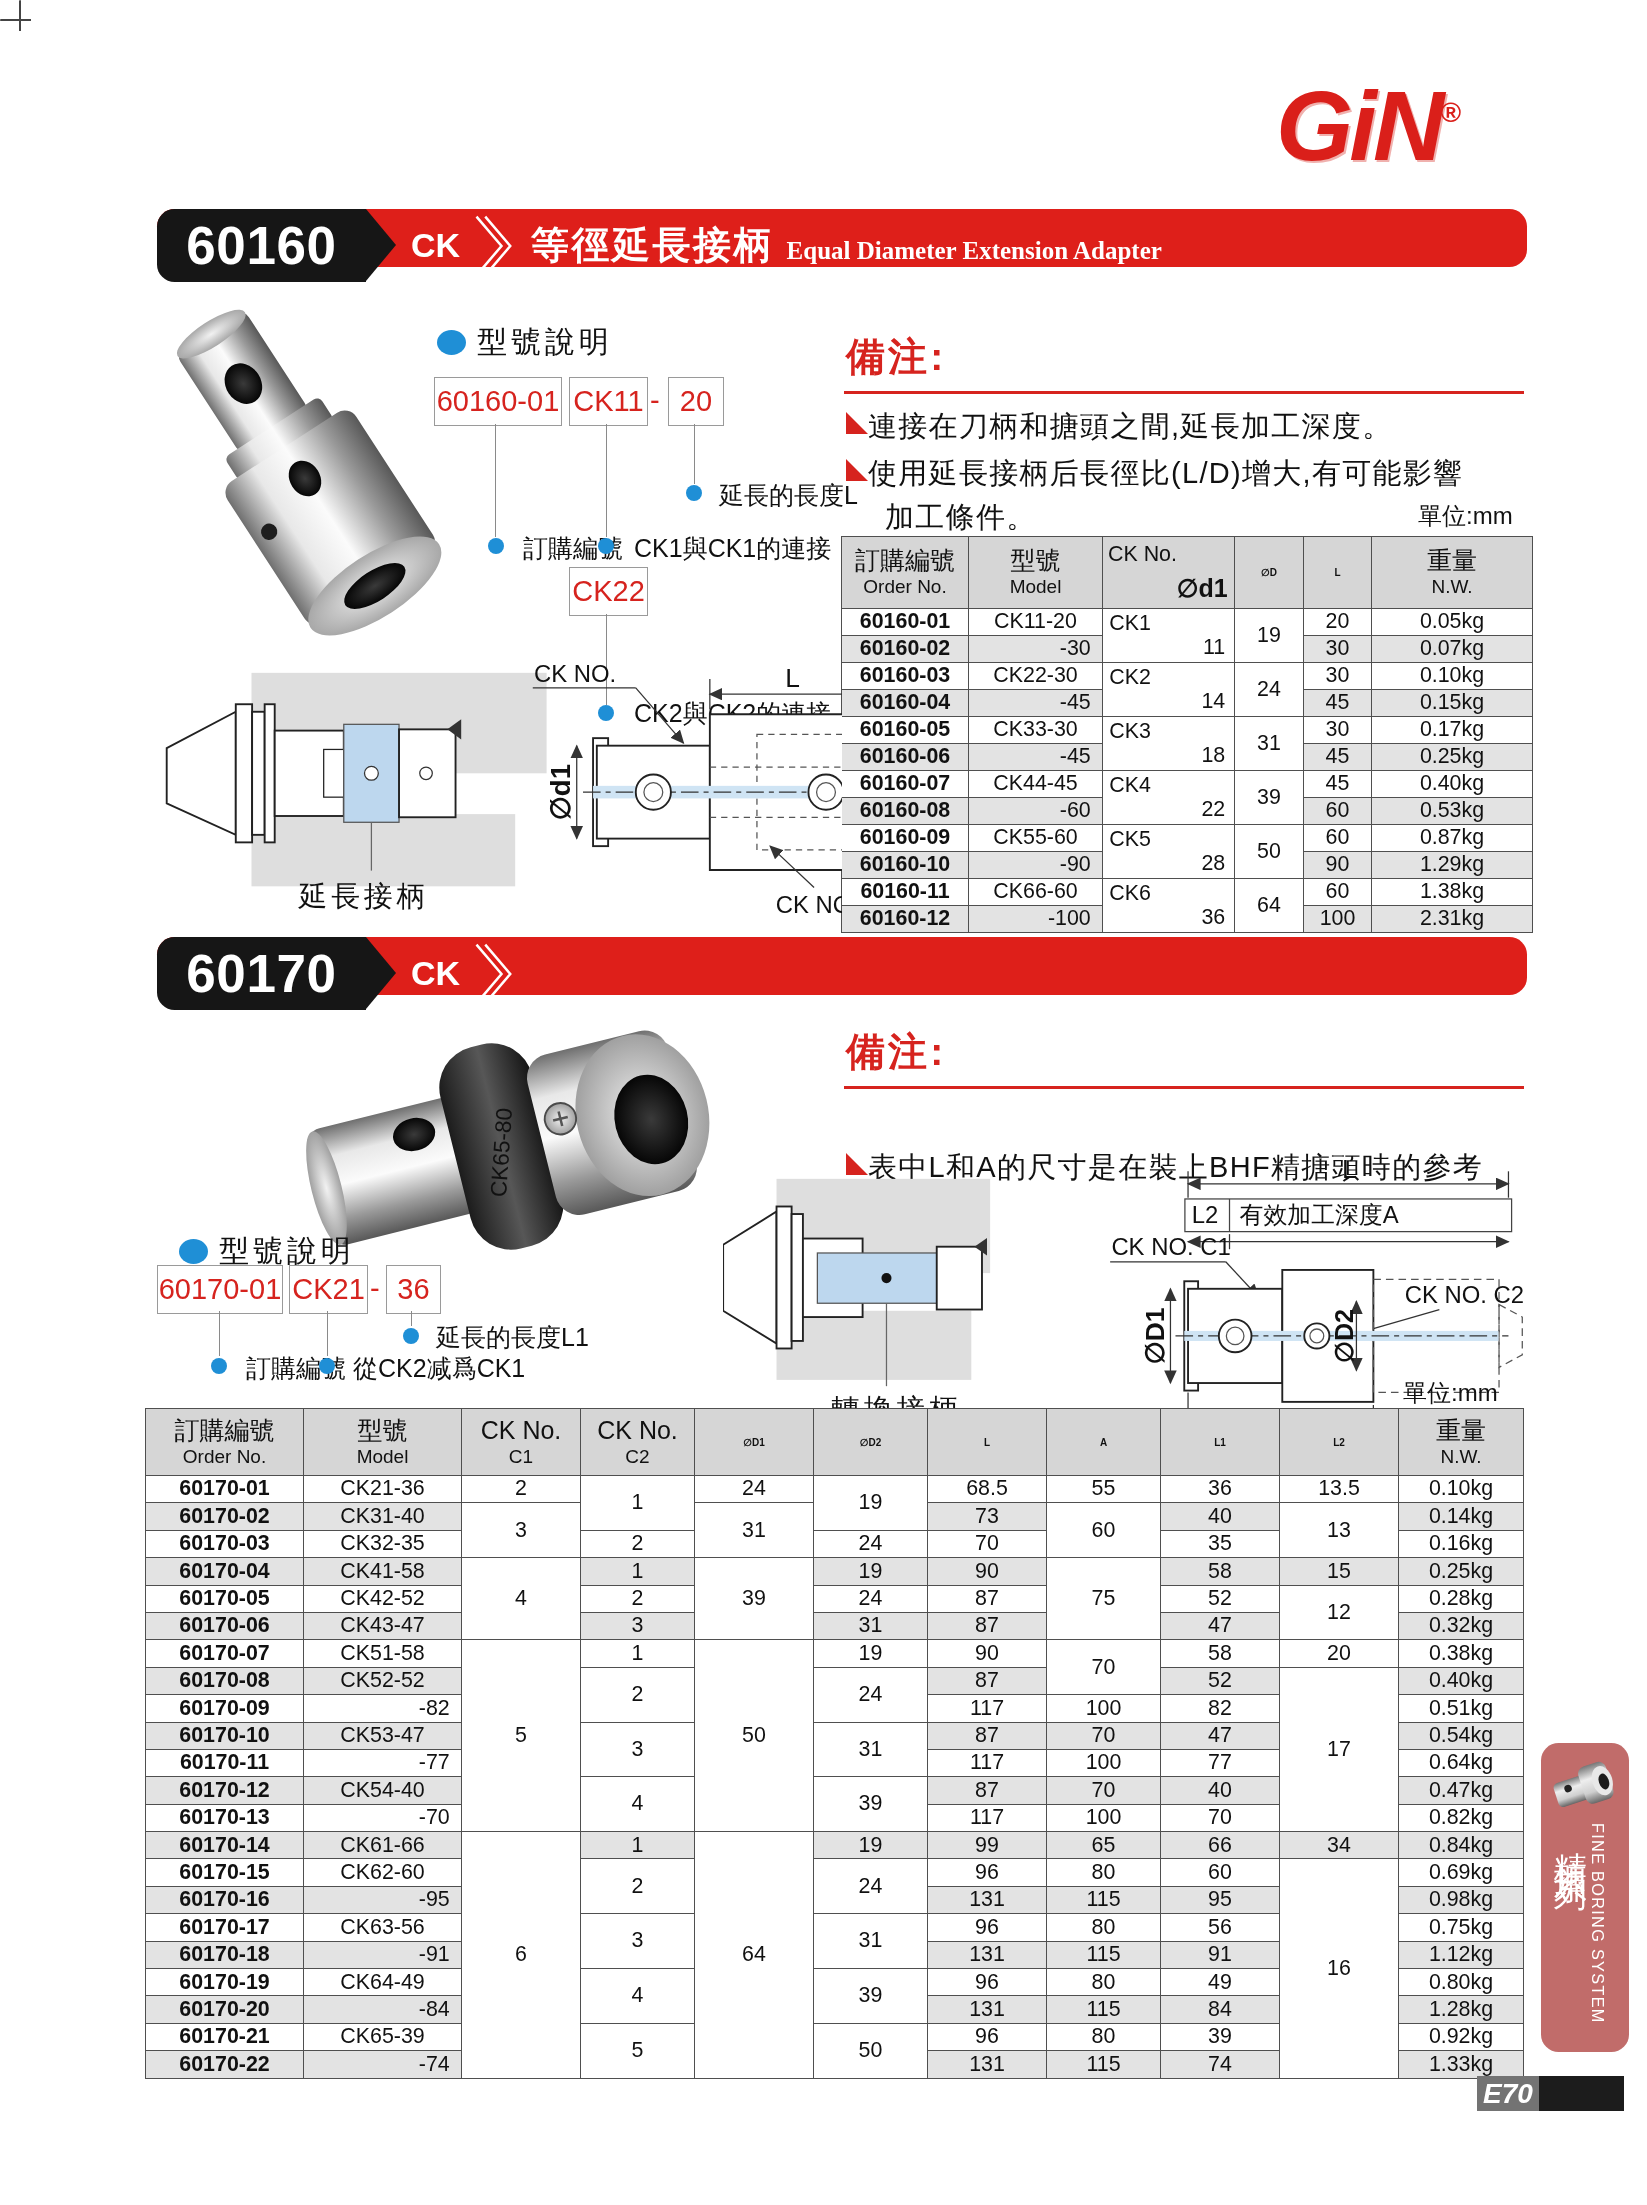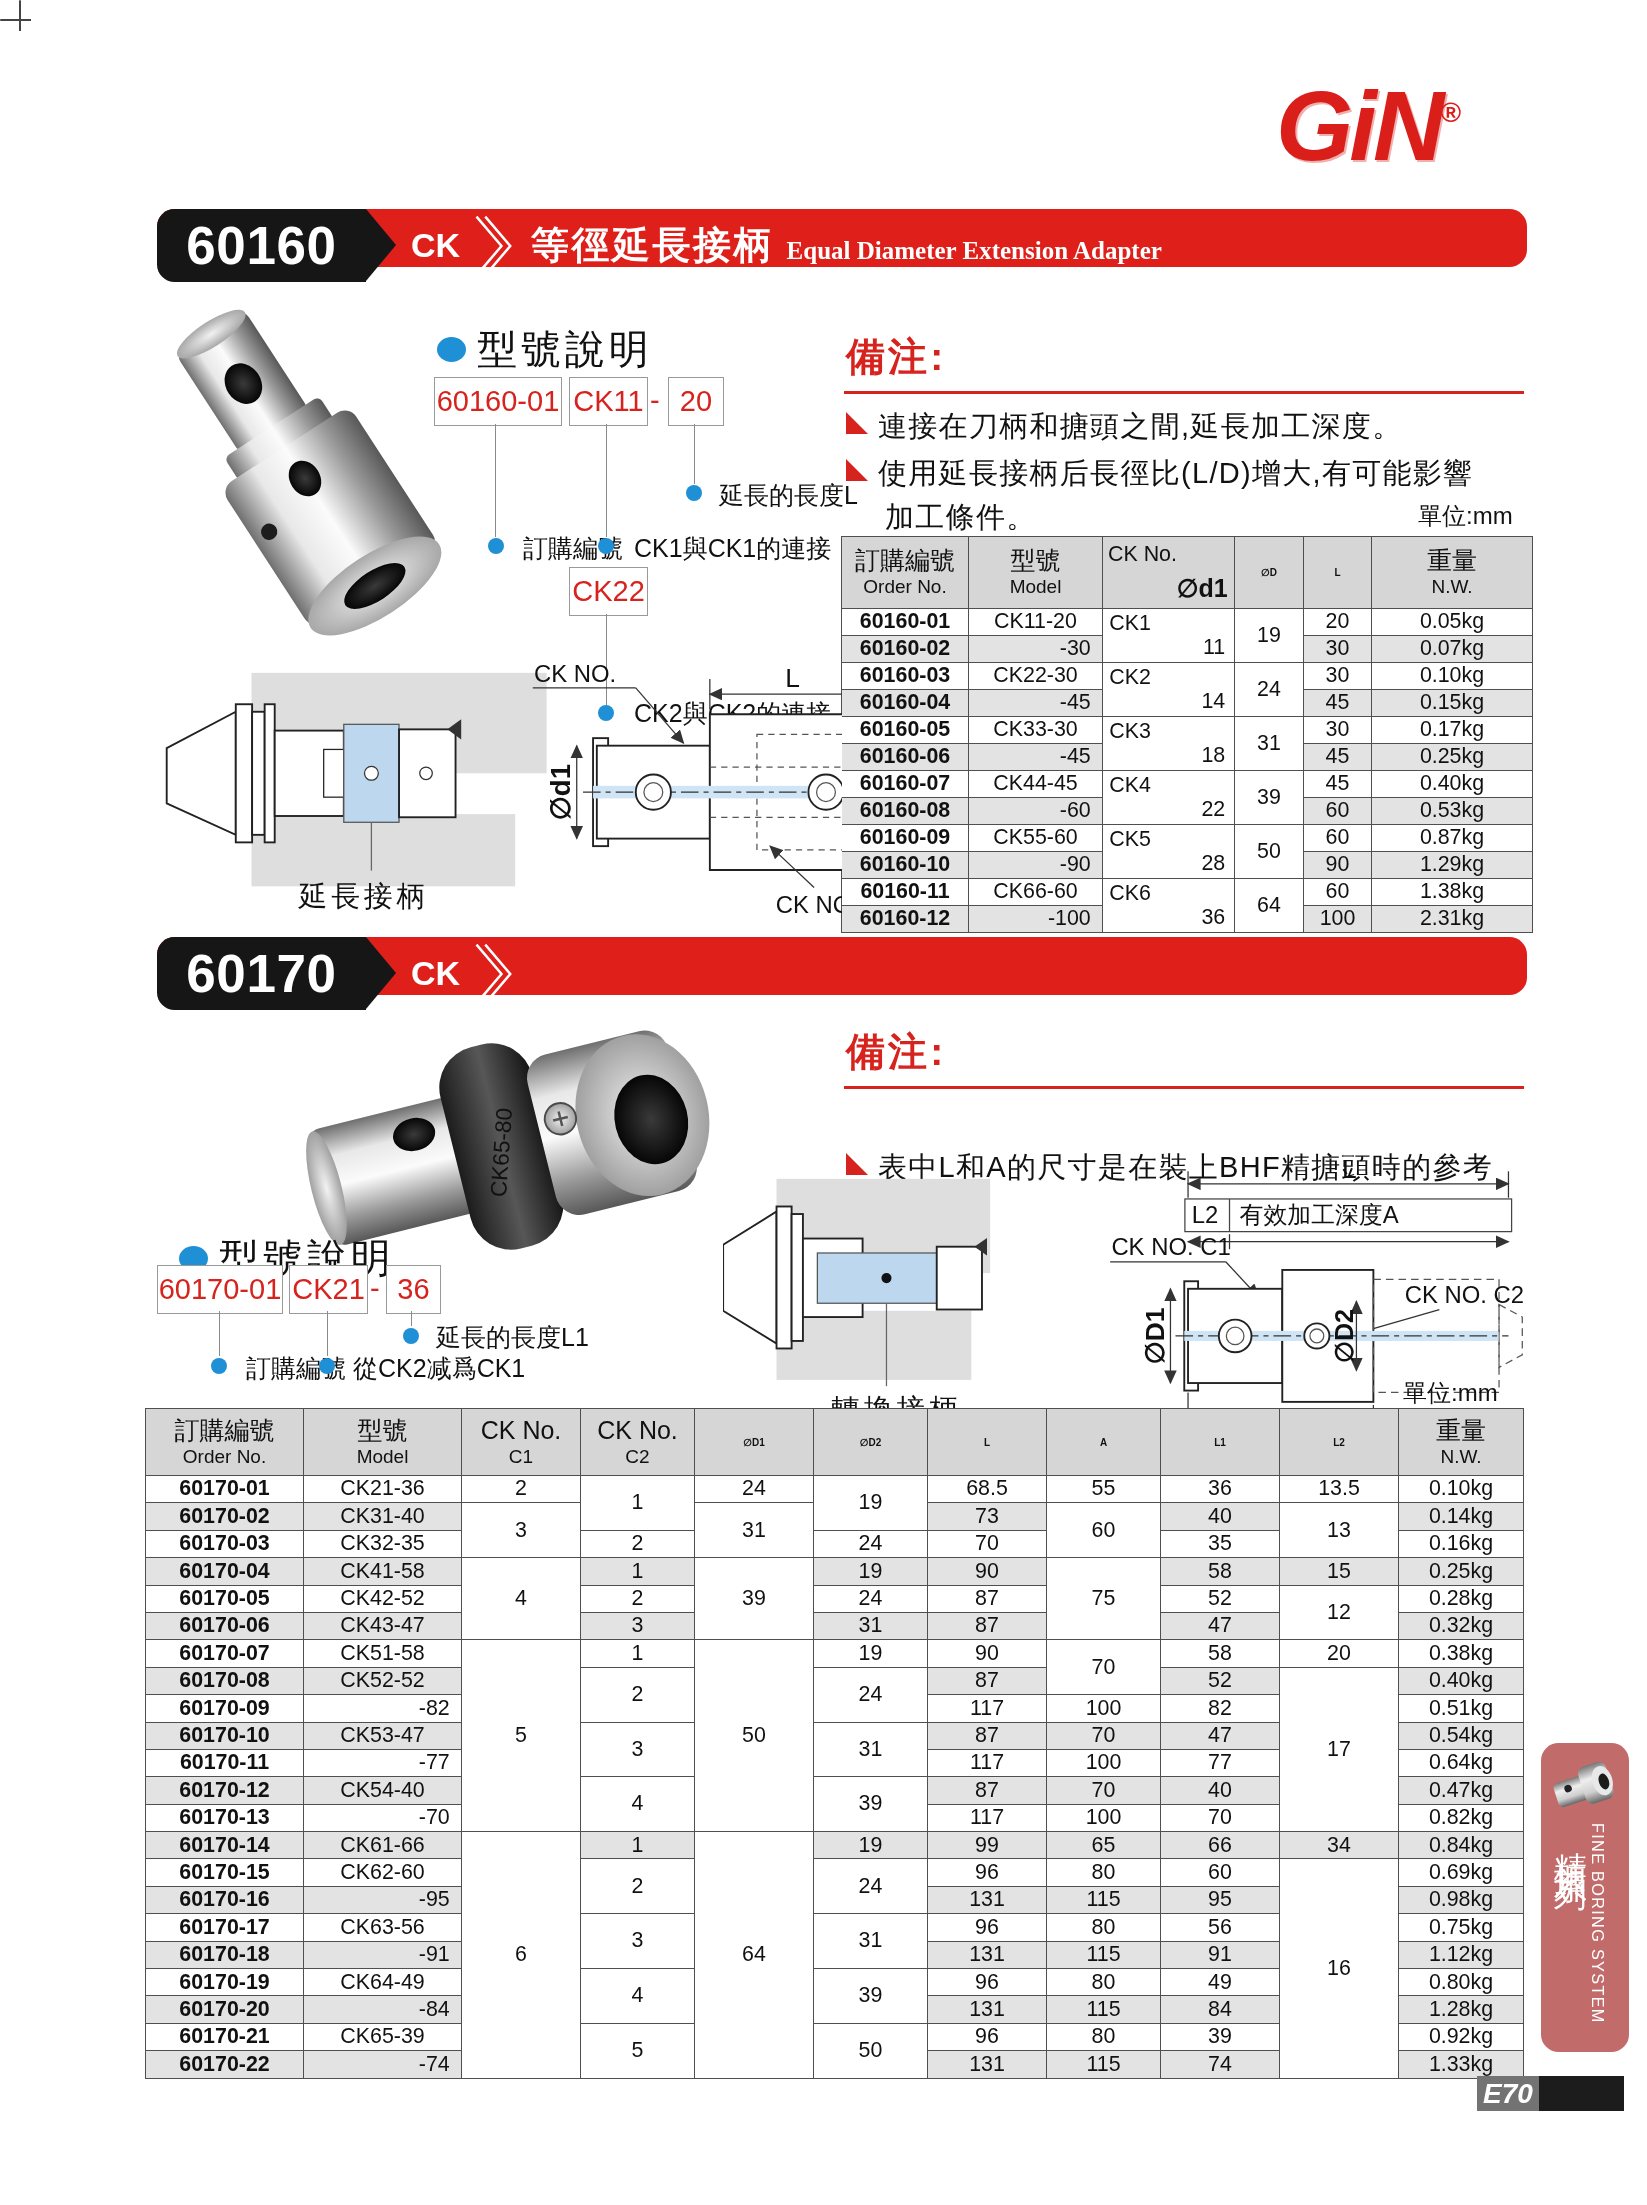--- a/index.html
+++ b/index.html
@@ -27,32 +27,32 @@
   .sec-tag{position:absolute;left:254px;top:0;height:73px;display:flex;align-items:center;
            color:#fff;font-size:34px;font-weight:bold;}
   .chev{position:absolute;left:317px;top:5.7px;}
   .sec-titles{position:absolute;left:374px;top:0;height:73px;display:flex;align-items:center;gap:12.6px;white-space:nowrap;font-family:Liberation Serif, serif;}
   .sec-title-zh{color:#fff;font-size:38px;font-weight:bold;letter-spacing:2.5px;}
   .sec-title-en{color:#fff;font-size:25px;font-weight:bold;padding-top:10px;}
 
   
   .legend-head{position:absolute;display:flex;align-items:center;gap:11.3px;}
   .legend-big-dot{width:29px;height:25px;border-radius:50%;background:#1f8fd6;}
-  .legend-head-txt{font-size:40px;letter-spacing:3.8px;}
+  .legend-head-txt{font-size:30px;letter-spacing:3.8px;}
   .lbox{position:absolute;height:47px;border:1.3px solid #9a9a9a;background:#fff;color:#d6231e;
         font-size:29px;display:flex;align-items:center;justify-content:center;}
   .dash-red{position:absolute;color:#d6231e;font-size:29px;height:47px;display:flex;align-items:center;}
   .legend-line{position:absolute;width:1.3px;background:#8a8a8a;}
   .legend-dot{position:absolute;width:16.3px;height:16.3px;border-radius:50%;background:#1f8fd6;}
   .legend-label{position:absolute;font-size:25px;white-space:nowrap;}
 
   
   .notes-head{position:absolute;color:#d6231e;font-size:39px;font-weight:bold;letter-spacing:3.1px;}
   .notes-underline{position:absolute;height:2.5px;background:#d6231e;}
-  .note-item{position:absolute;display:flex;gap:10px;align-items:flex-start;font-size:29px;
+  .note-item{position:absolute;display:flex;align-items:flex-start;font-size:29px;
              letter-spacing:1.3px;white-space:nowrap;}
   .tri{width:0;height:0;border-bottom:22.6px solid #d6231e;border-right:22.6px solid transparent;margin-top:5px;flex:none;}
   .note-cont{position:absolute;font-size:29px;letter-spacing:1.3px;white-space:nowrap;}
   .unit-label{position:absolute;font-size:24px;}
 
   
   .tbl-box table{border-collapse:collapse;table-layout:fixed;background:#fff;border:1.9px solid #444;}
   .tbl-box th,.tbl-box td{border:1.3px solid #4f4f4f;text-align:center;padding:0;overflow:hidden;}
   .tbl-box th{background:#d6d6d6;font-weight:normal;}
   .tbl-box td{font-size:21.4px;line-height:1;height:26px;}

